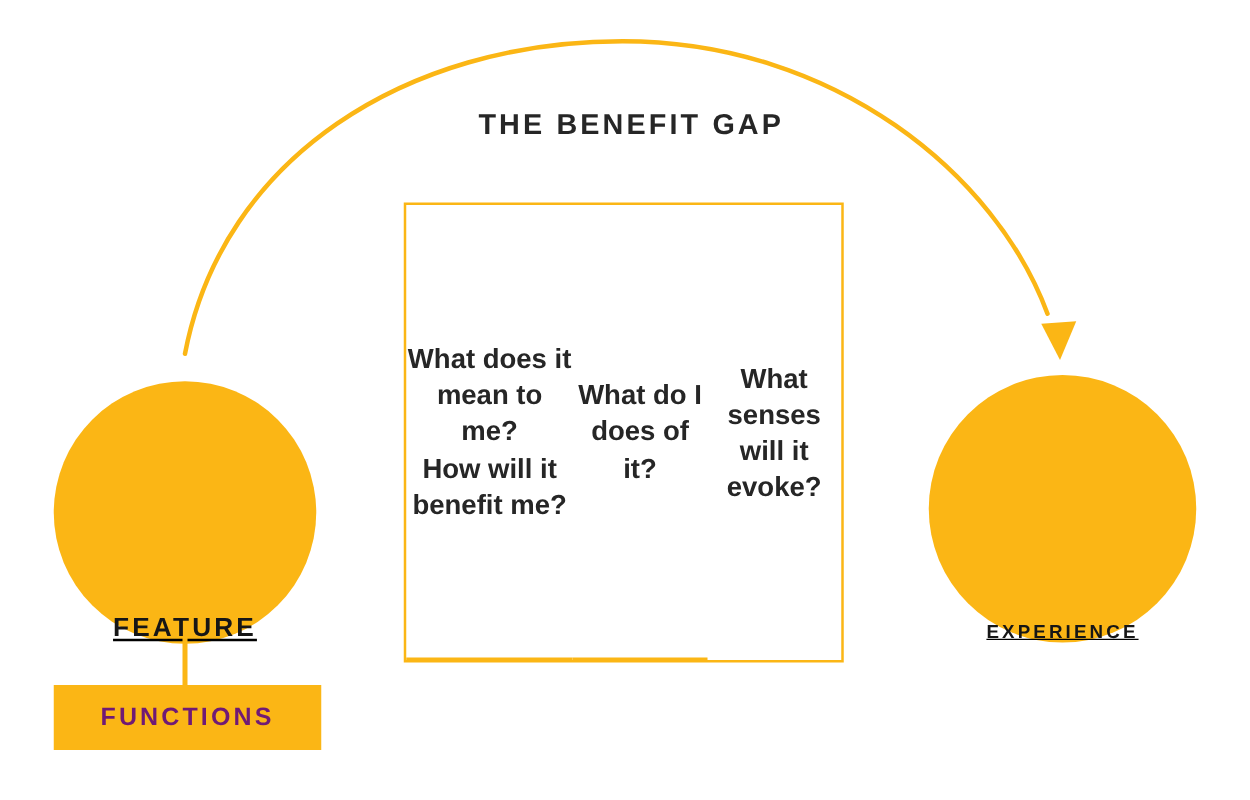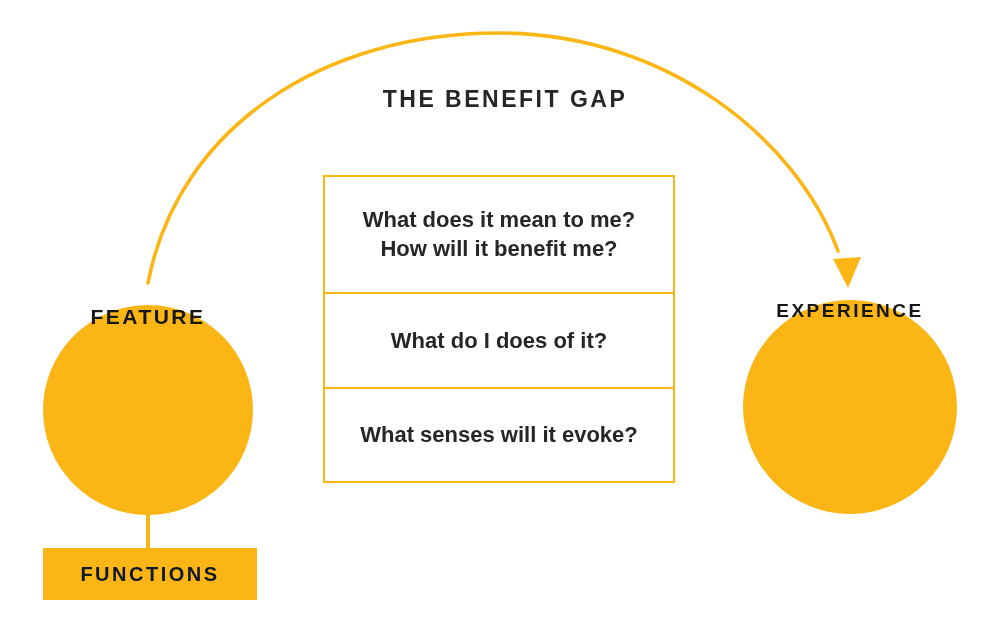--- a/index.html
+++ b/index.html
@@ -31,27 +31,26 @@
     left:0;top:86px;width:1010px;
     text-align:center;
     font-size:23px;
     font-weight:bold;
     letter-spacing:2.5px;
     color:var(--text);
   }
   .qtable{
     position:absolute;
     left:323px;top:162px;
-    width:352px;height:308px;
+    width:352px;height:368px;
     border:2px solid var(--accent);
     box-sizing:border-box;
     display:flex;
-    flex-direction:column;
+    flex-direction:row;
     background:var(--bg);
-    margin-top:13px;
   }
   .qrow{
     display:flex;
     align-items:center;
     justify-content:center;
     text-align:center;
     color:var(--text);
     font-size:22px;
     font-weight:bold;
     line-height:1.32;
@@ -59,49 +58,50 @@
     border-bottom:2px solid var(--accent);
     flex:70 0 0;
   }
   .qrow.tall{flex:87 0 0;}
   .qrow:last-child{border-bottom:none;}
   .circle{
     position:absolute;
     border-radius:50%;
     background:var(--accent);
     display:flex;
-    align-items:flex-start;
+    align-items:flex-end;
     justify-content:center;
+    text-decoration:underline;
   }
   .circle span{
     color:#161616;
     font-weight:bold;
     letter-spacing:2.5px;
   }
   .circle.feature{left:43px;top:305px;width:210px;height:210px;}
   .circle.feature span{font-size:21px;}
   .circle.experience{left:743px;top:300px;width:214px;height:214px;}
-  .circle.experience span{font-size:19px;}
+  .circle.experience span{font-size:15px;}
   .connector{
     position:absolute;
     left:146px;top:510px;
     width:4px;height:40px;
     background:var(--accent);
   }
   .functions-box{
     position:absolute;
     left:43px;top:548px;
     width:214px;height:52px;
     background:var(--accent);
     display:flex;
     align-items:center;
     justify-content:center;
   }
   .functions-box span{
-    color:#0f172a;
+    color:#701a75;
     font-size:20px;
     font-weight:bold;
     letter-spacing:2.5px;
   }
 </style>
 </head>
 <body>
 
 <div class="canvas">
 

